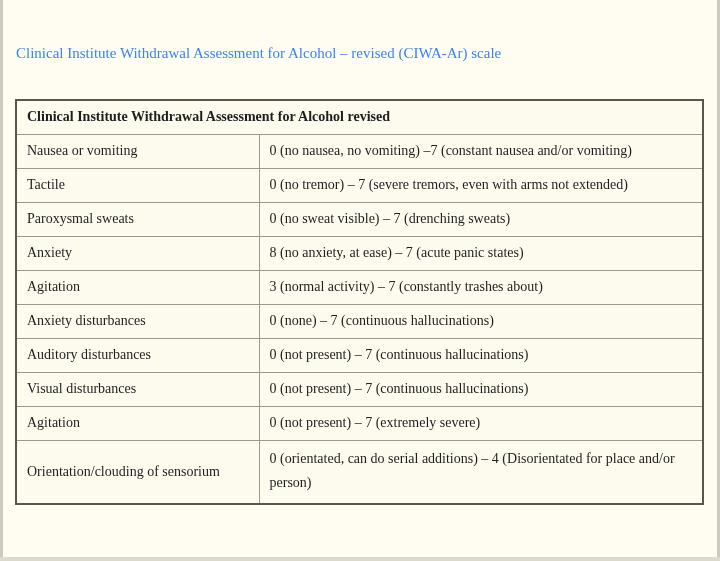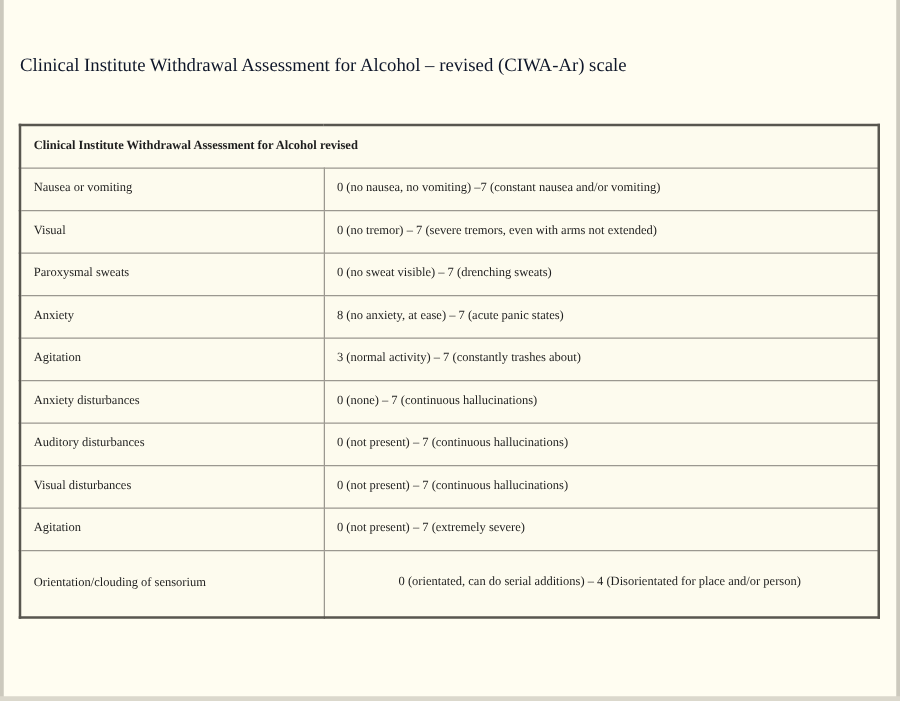--- a/index.html
+++ b/index.html
@@ -28,46 +28,46 @@
     width: 720px;
     height: 4px;
     background: #dbd8cc;
   }
   .page-title {
     position: absolute;
     left: 16px;
     top: 44px;
     font-size: 15px;
     line-height: 19px;
-    color: #0f172a;
+    color: #3b82f6;
     white-space: nowrap;
   }
   table.ciwa {
     position: absolute;
     left: 15px;
     top: 99px;
     width: 689px;
     border-collapse: collapse;
     background: #fdfbee;
     border: 2px solid #58564f;
     table-layout: fixed;
   }
   table.ciwa th, table.ciwa td {
     border: 1px solid #9b9890;
     padding: 6px 12px 7px 10px;
-    font-size: 10px;
+    font-size: 14px;
     line-height: 20px;
     text-align: left;
     vertical-align: middle;
     overflow: hidden;
   }
   table.ciwa .col-symptom { width: 243px; }
   table.ciwa th { font-weight: bold; }
   table.ciwa .table-caption-row th { padding: 6px 12px 7px 10px; }
-  table.ciwa td.range-tall { line-height: 38px; padding-top: 6px; padding-bottom: 8px; text-align: center; }
+  table.ciwa td.range-tall { line-height: 24px; padding-top: 6px; padding-bottom: 8px; }
 </style>
 </head>
 <body>
 
 <div class="edge-left"></div>
 <div class="edge-right"></div>
 <div class="edge-bottom"></div>
 
 <div class="page-title">Clinical Institute Withdrawal Assessment for Alcohol – revised (CIWA-Ar) scale</div>
 
@@ -80,21 +80,21 @@
     <tr class="table-caption-row">
       <th colspan="2">Clinical Institute Withdrawal Assessment for Alcohol revised</th>
     </tr>
   </thead>
   <tbody>
     <tr>
       <td>Nausea or vomiting</td>
       <td>0 (no nausea, no vomiting) –7 (constant nausea and/or vomiting)</td>
     </tr>
     <tr>
-      <td>Visual</td>
+      <td>Tactile</td>
       <td>0 (no tremor) – 7 (severe tremors, even with arms not extended)</td>
     </tr>
     <tr>
       <td>Paroxysmal sweats</td>
       <td>0 (no sweat visible) – 7 (drenching sweats)</td>
     </tr>
     <tr>
       <td>Anxiety</td>
       <td>8 (no anxiety, at ease) – 7 (acute panic states)</td>
     </tr>

